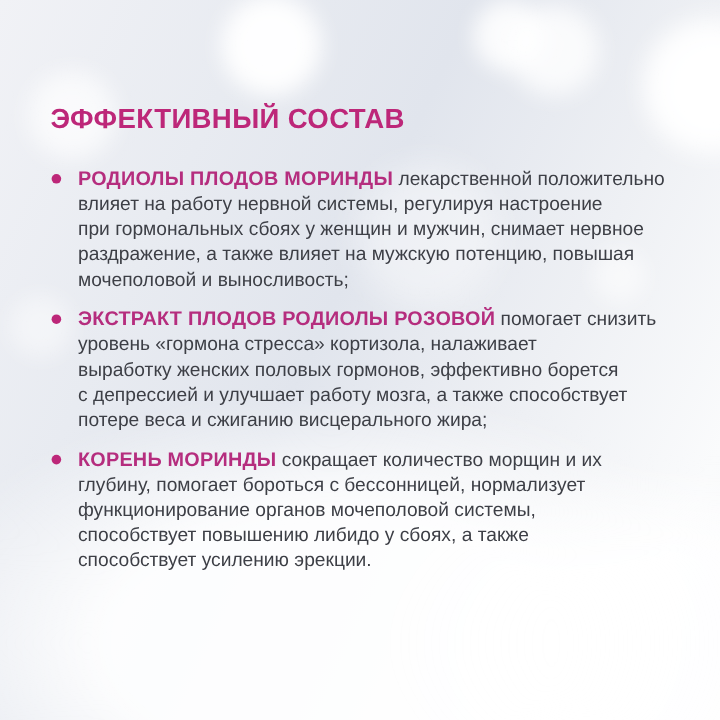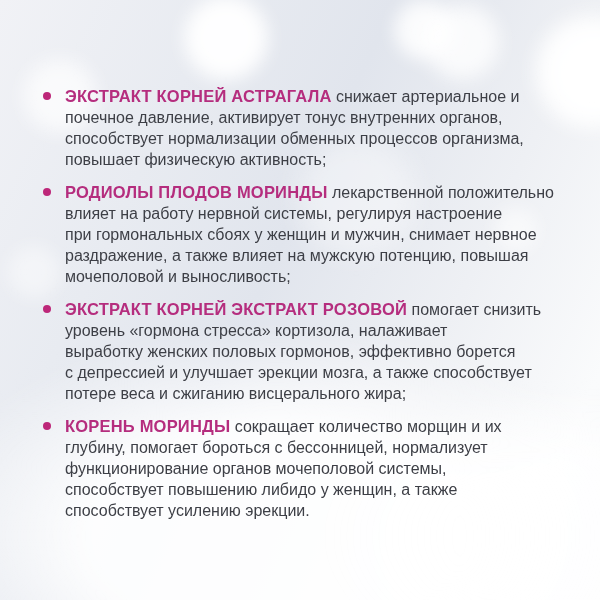--- a/index.html
+++ b/index.html
@@ -78,47 +78,41 @@
   .desc {
     white-space: pre-line;
   }
 </style>
 </head>
 <body>
 
 <div class="canvas">
   <div class="bokeh"></div>
   <div class="content">
+    <h1 class="title">ЭФФЕКТИВНЫЙ СОСТАВ</h1>
     <ul class="list">
-      <li class="item">
-          <span class="dot"></span>
-          <p class="text"><span class="head">ЭКСТРАКТ КОРНЕЙ АСТРАГАЛА</span><span class="desc"> снижает артериальное и
-почечное давление, активирует тонус внутренних органов,
-способствует нормализации обменных процессов организма,
-повышает физическую активность;</span></p>
-        </li>
       <li class="item">
           <span class="dot"></span>
           <p class="text"><span class="head">РОДИОЛЫ ПЛОДОВ МОРИНДЫ</span><span class="desc"> лекарственной положительно
 влияет на работу нервной системы, регулируя настроение
 при гормональных сбоях у женщин и мужчин, снимает нервное
 раздражение, а также влияет на мужскую потенцию, повышая
 мочеполовой и выносливость;</span></p>
         </li>
       <li class="item">
           <span class="dot"></span>
-          <p class="text"><span class="head">ЭКСТРАКТ КОРНЕЙ ЭКСТРАКТ РОЗОВОЙ</span><span class="desc"> помогает снизить
+          <p class="text"><span class="head">ЭКСТРАКТ ПЛОДОВ РОДИОЛЫ РОЗОВОЙ</span><span class="desc"> помогает снизить
 уровень «гормона стресса» кортизола, налаживает
 выработку женских половых гормонов, эффективно борется
-с депрессией и улучшает эрекции мозга, а также способствует
+с депрессией и улучшает работу мозга, а также способствует
 потере веса и сжиганию висцерального жира;</span></p>
         </li>
       <li class="item">
           <span class="dot"></span>
           <p class="text"><span class="head">КОРЕНЬ МОРИНДЫ</span><span class="desc"> сокращает количество морщин и их
 глубину, помогает бороться с бессонницей, нормализует
 функционирование органов мочеполовой системы,
-способствует повышению либидо у женщин, а также
+способствует повышению либидо у сбоях, а также
 способствует усилению эрекции.</span></p>
         </li>
     </ul>
   </div>
 </div>
 
 </body></html>

